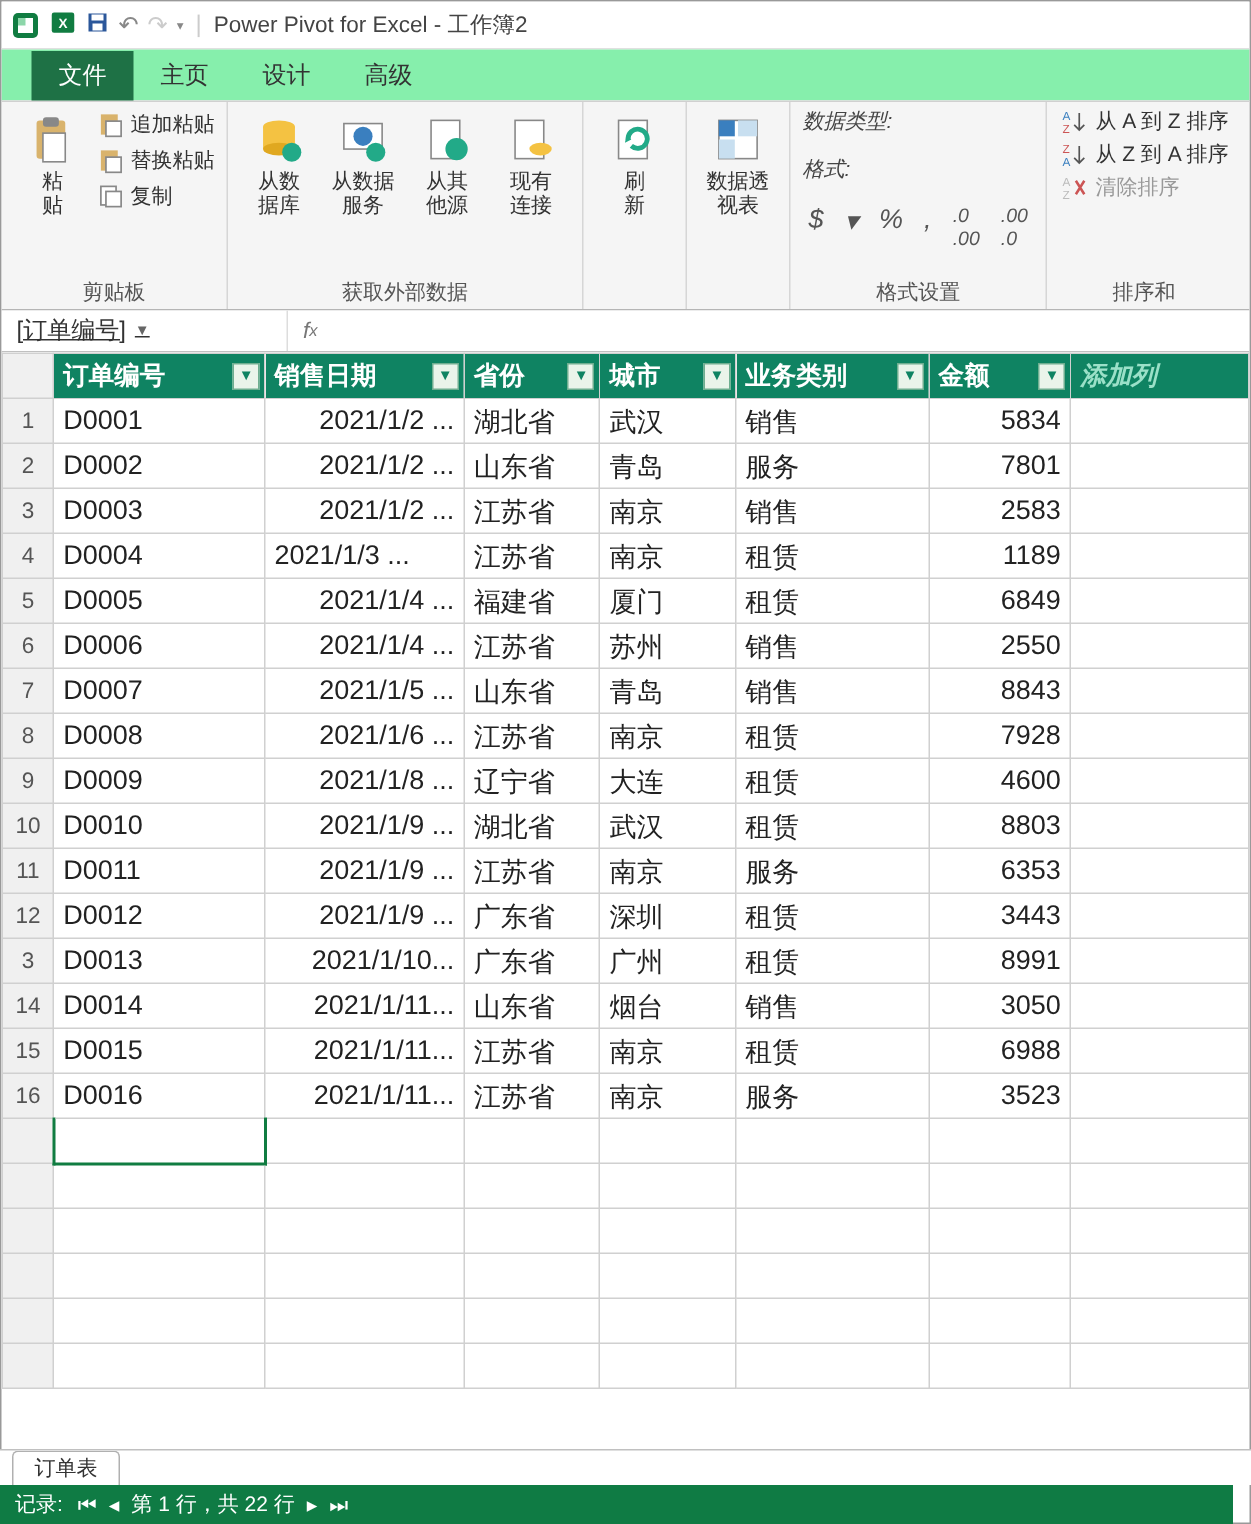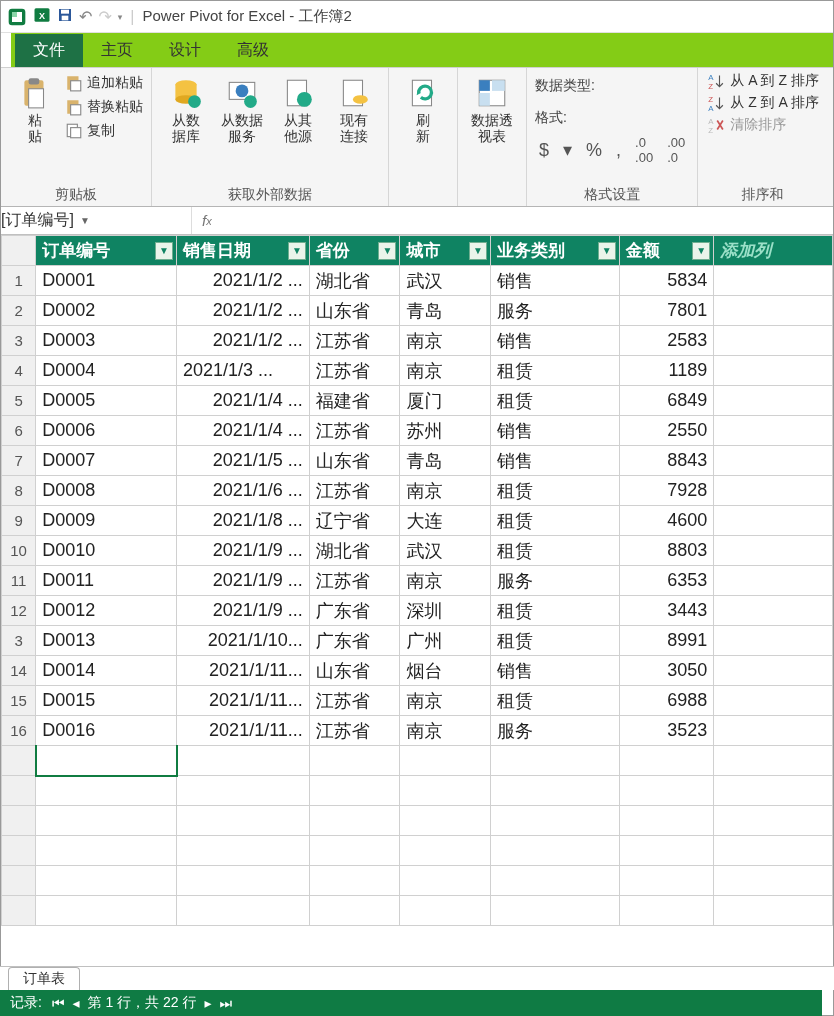--- a/index.html
+++ b/index.html
@@ -7,46 +7,46 @@
 
 
 .titlebar { height: 32px; background: #fff; display: flex; align-items: center; padding: 0 6px; border-bottom: 1px solid #e0e0e0; }
 .titlebar .app-ico { width: 20px; height: 20px; margin-right: 6px; display:flex; align-items:center; justify-content:center; }
 .titlebar .qat { display: flex; align-items: center; gap: 6px; }
 .titlebar .qat span { color: #666; font-size: 13px; cursor: pointer; }
 .titlebar .divider { color: #ccc; margin: 0 8px; }
 .titlebar .title { color: #444; font-size: 15px; }
 
 
-.ribbon-tabs { height: 34px; display: flex; align-items: center; padding-left: 4px; background:#84cc16;margin-left:10px; }
+.ribbon-tabs { height: 34px; display: flex; align-items: center; padding-left: 20px; background:#86efac; }
 .ribbon-tabs .tab { padding: 6px 18px; font-size: 16px; color: #333; cursor: pointer; }
 .ribbon-tabs .tab.active { background: #1e7145; color: #fff; }
 
 
 .ribbon { height: 140px; background: #f5f5f5; border-top: 1px solid #d0d0d0; border-bottom: 1px solid #b5b5b5; display: flex; }
 .group { border-right: 1px solid #d6d6d6; padding: 4px 8px 0 8px; display: flex; flex-direction: column; justify-content: space-between; }
 .group-label { text-align: center; font-size: 14px; color: #555; padding: 4px 0 2px 0; }
 .group-body { flex: 1; display: flex; align-items: flex-start; gap: 4px; }
 .big-btn { width: 52px; display: flex; flex-direction: column; align-items: center; text-align: center; font-size: 14px; color: #333; cursor: pointer; padding-top: 4px; gap:2px;}
 .big-btn .ico { width: 34px; height: 34px; }
 .big-btn .lbl { line-height: 16px; }
 .small-btns { display: flex; flex-direction: column; gap: 2px; }
 .small-btn { display: flex; align-items: center; font-size: 14px; color: #333; gap: 4px; cursor: pointer; white-space: nowrap; padding:2px 0;}
 .small-btn .ico { width: 18px; height: 18px; }
 .fmt-rows { display:flex; flex-direction:column; gap:4px; font-size:14px; color:#444;}
-.fmt-rows .r { display:flex; align-items:center; gap:6px; height:28px;}
+.fmt-rows .r { display:flex; gap:6px; height:28px;font-style:italic;}
 .fmt-rows .symrow span { font-size:18px; color:#555; padding:0 4px;}
 .sort-btns { display:flex; flex-direction:column; gap:4px;}
 .sort-btn { display:flex; align-items:center; gap:6px; font-size:14px; color:#333; cursor:pointer;}
 .sort-btn.muted { color:#999; }
 .sort-btn .ico { width:18px; height:18px;}
 
 
 .fbar { height: 28px; display: flex; align-items: center; border-bottom: 1px solid #c0c0c0; background:#fff; }
-.fbar .namebox { width: 190px; font-size: 16px; color: #333; display:flex; align-items:center; gap:6px;}
+.fbar .namebox { width: 190px; padding-left: 10px; font-size: 16px; color: #333; display:flex; align-items:center; gap:6px;text-decoration:underline;}
 .fbar .fx { font-style: italic; font-size: 15px; color: #777; padding: 0 10px; border-left:1px solid #ddd; height:100%; display:flex; align-items:center;}
 
 
 .grid { overflow: hidden; background:#fff;}
 .grid table { border-collapse: collapse; width: 100%; table-layout: fixed; }
 .grid th, .grid td { border: 1px solid #d0d0d0; font-size: 18px; height: 30px; }
 .grid .corner { background: #f0f0f0; width: 34px; }
 .grid .rowhead { background: #f0f0f0; text-align: center; color: #555; width: 34px; font-size:15px;}
 .grid .colhead { background: #0f8362; color: #fff; position:relative; text-align:left; padding-left:6px; font-size:17px; white-space:nowrap;}
 .grid .colhead.addcol { color: #9be0c8; font-style: italic; }

